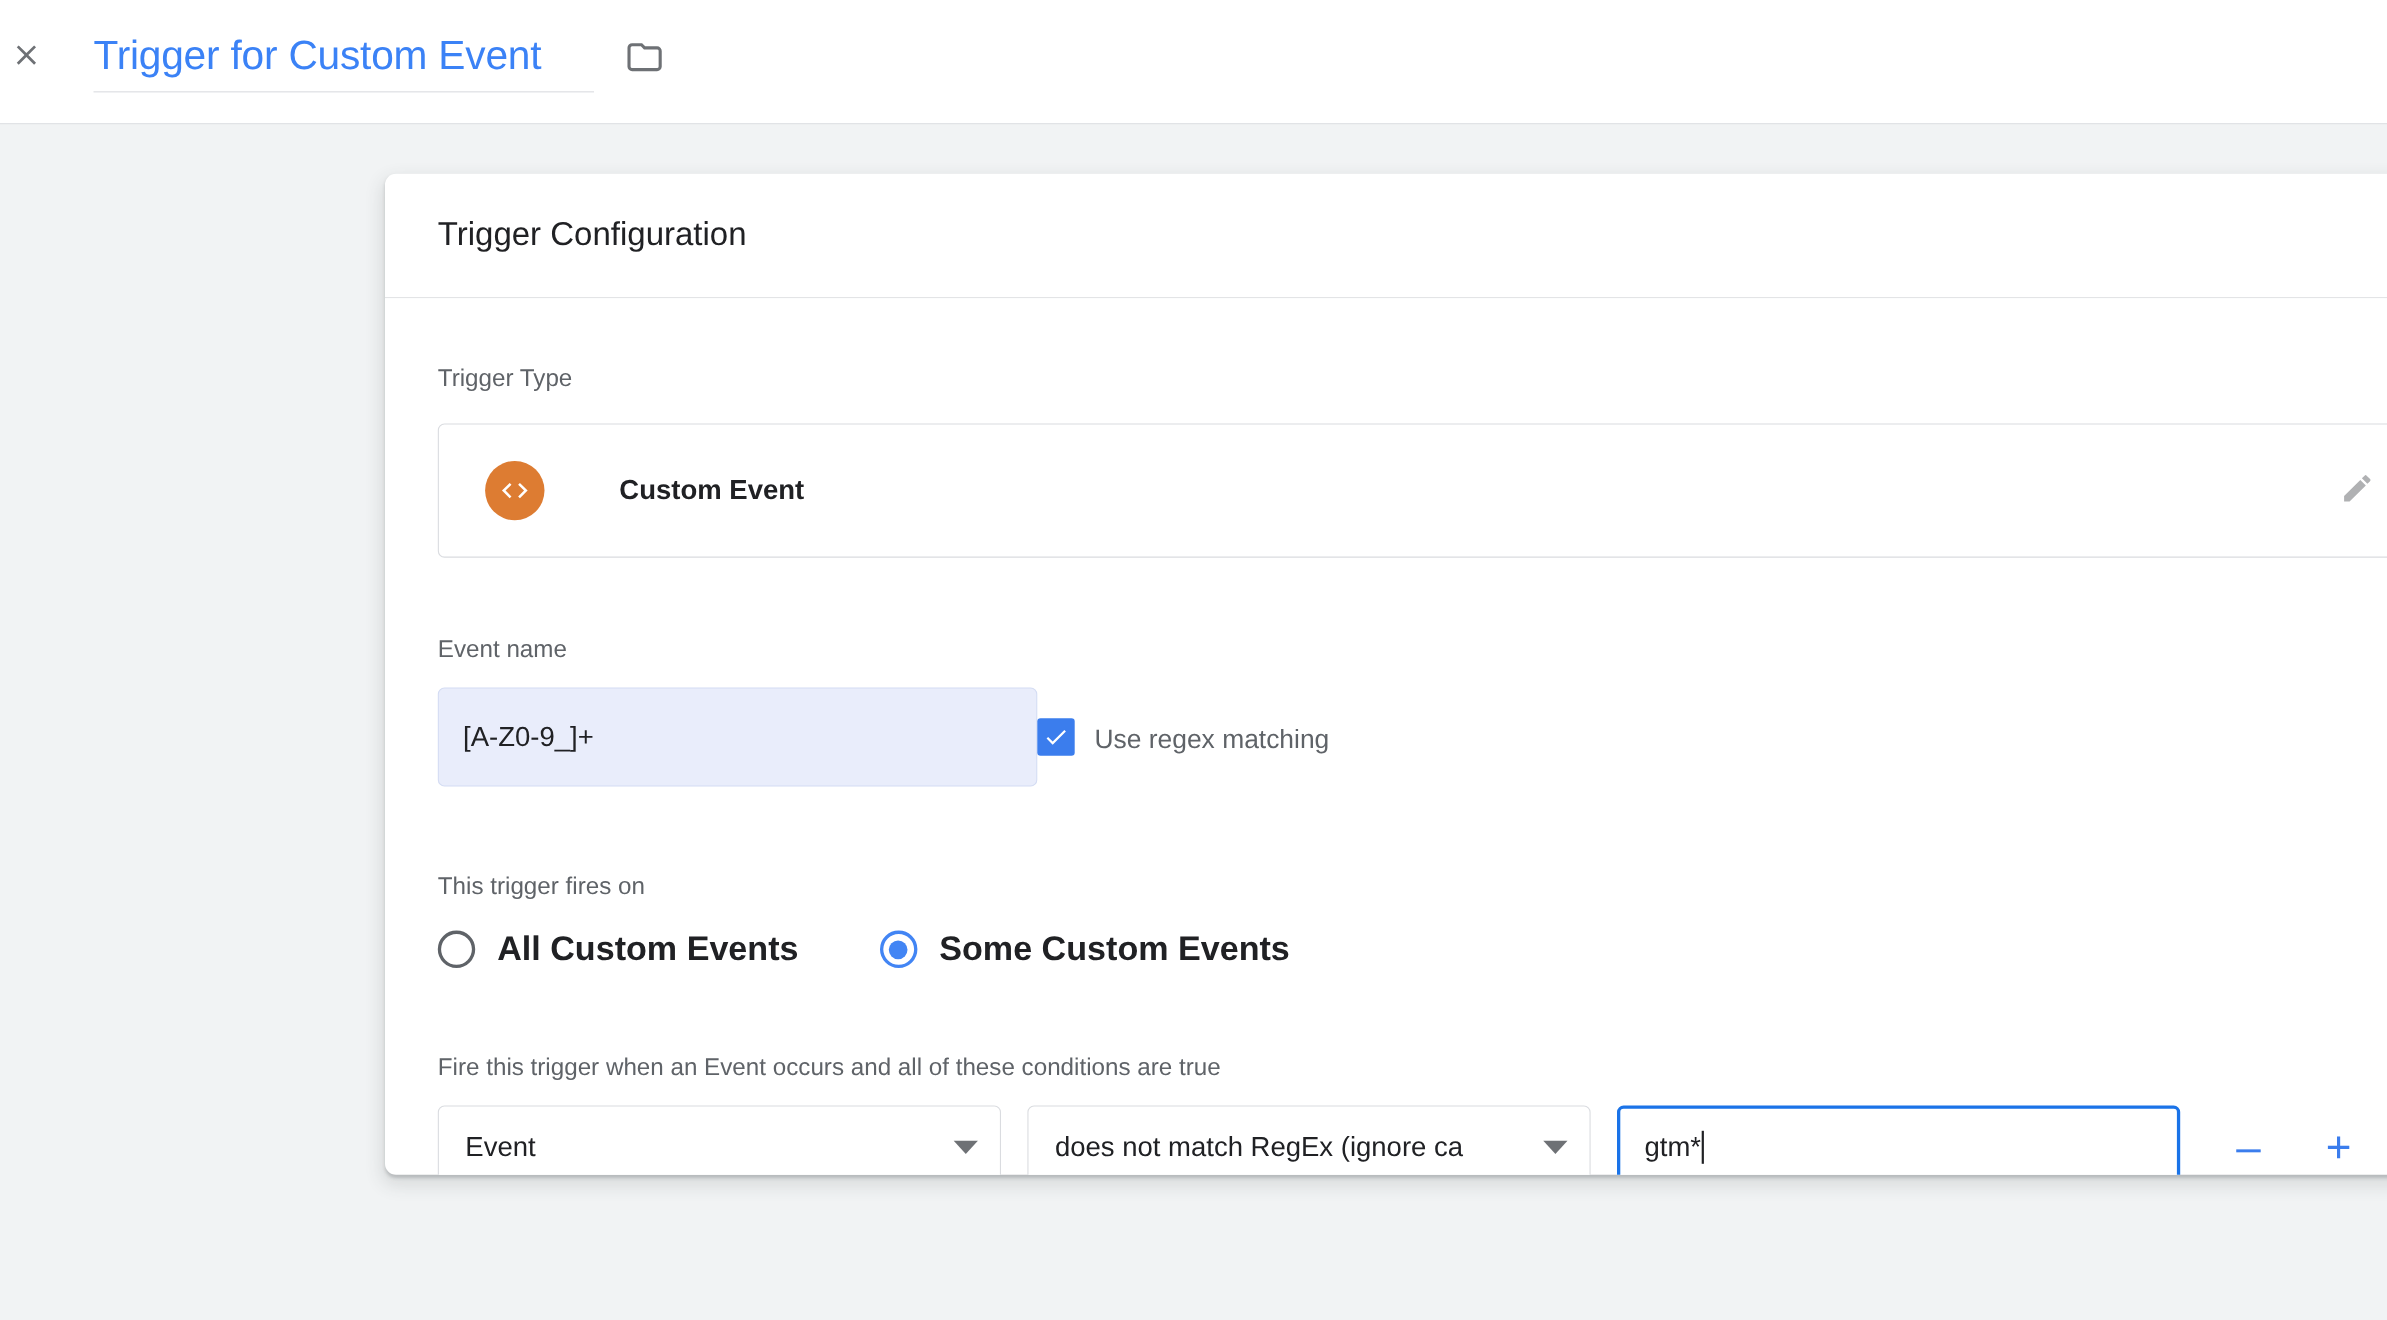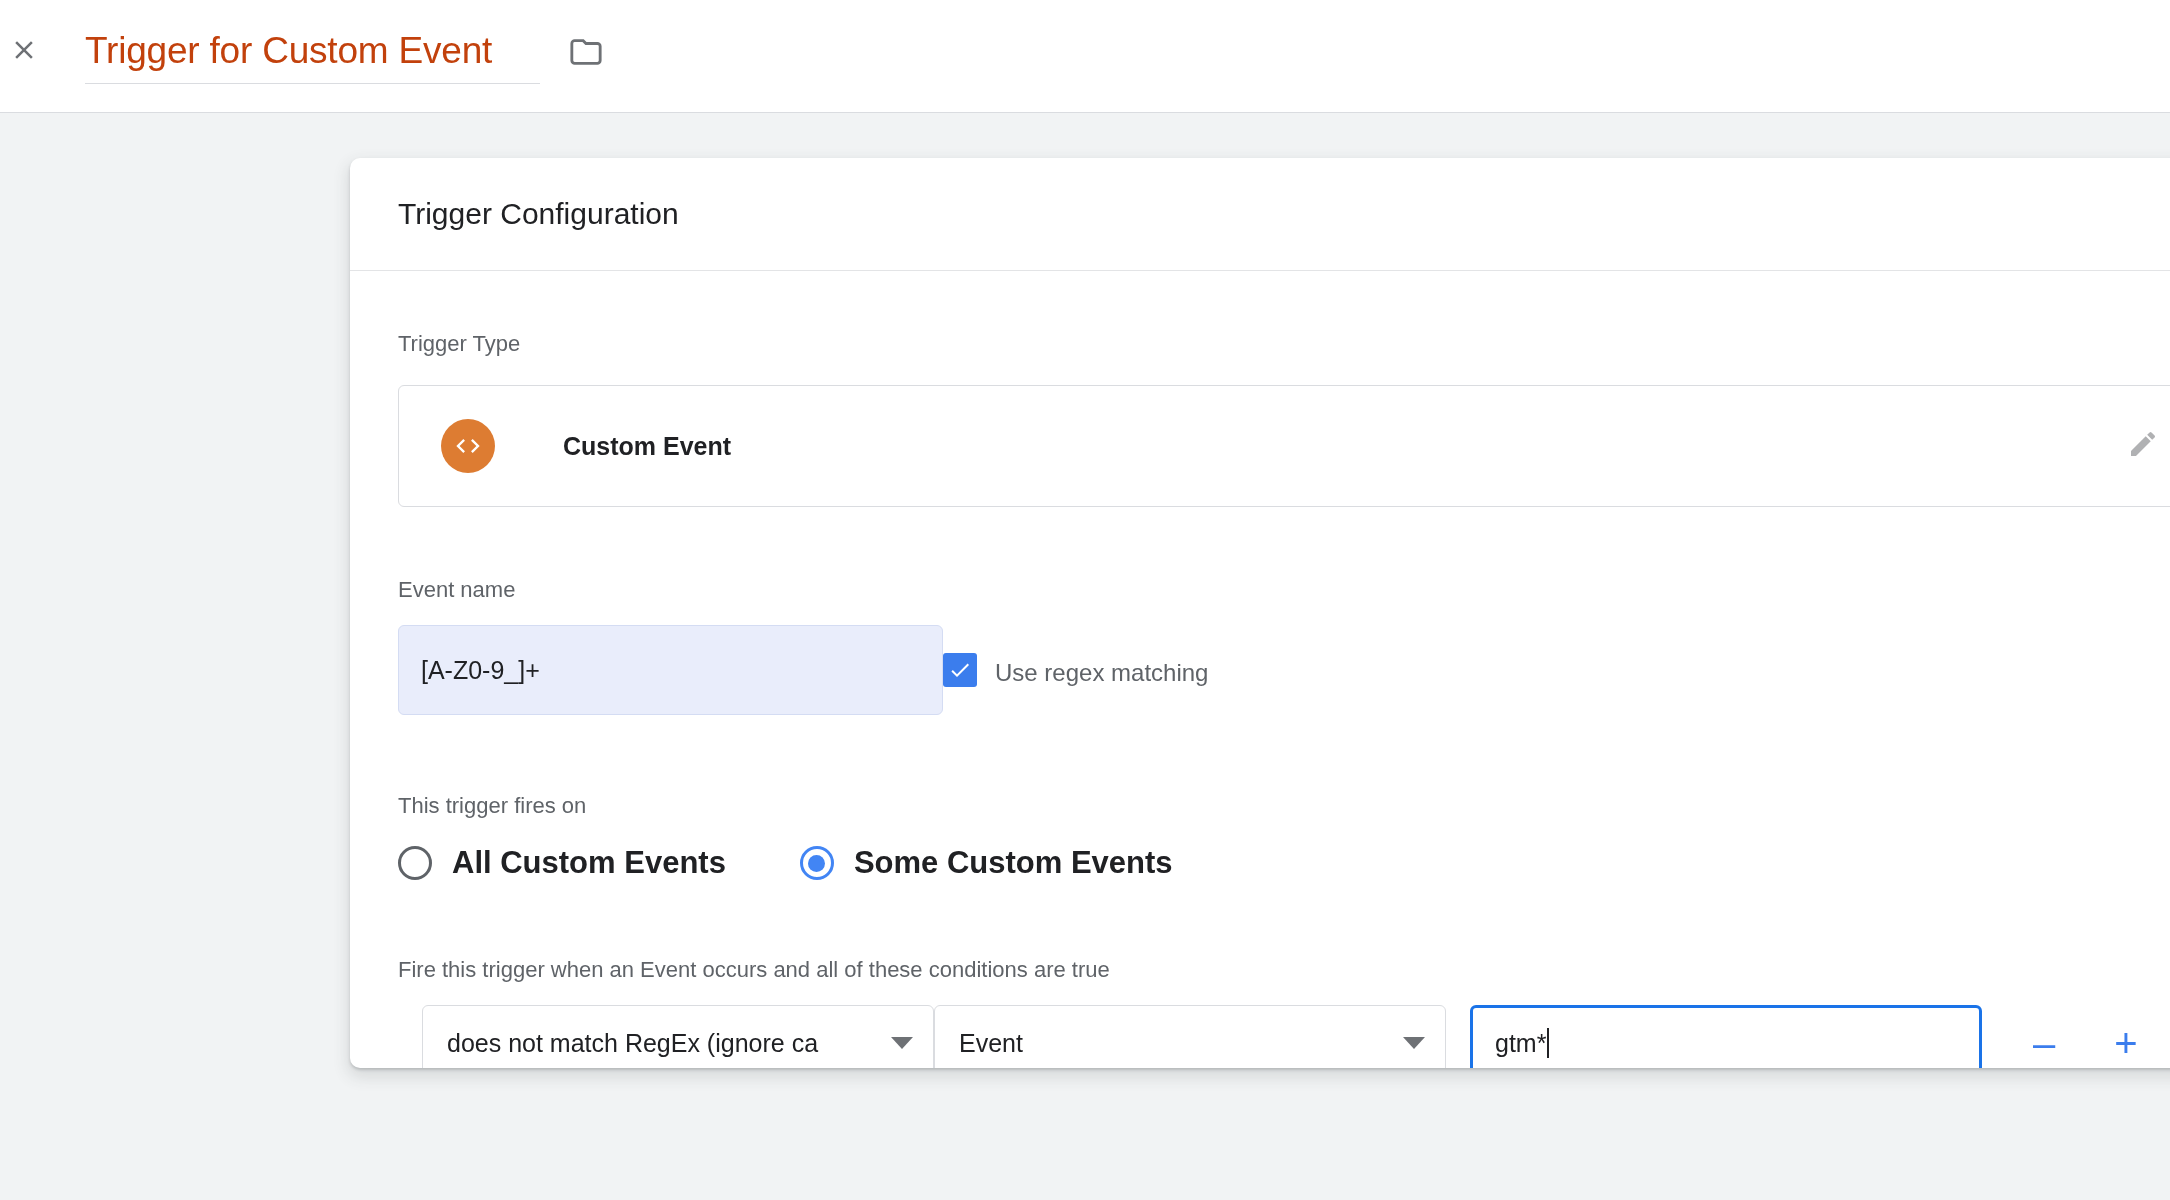--- a/index.html
+++ b/index.html
@@ -37,21 +37,21 @@
     left: 85px; top: 22px;
     width: 455px;
     height: 62px;
     border-bottom: 1px solid #dadce0;
     display: flex;
     align-items: center;
   }
   .title-text {
     font-size: 37px;
     font-weight: 400;
-    color: #c2410c;
+    color: #3b82f6;
     letter-spacing: -0.2px;
     line-height: 1;
     padding-bottom: 4px;
   }
   .folder-btn {
     position: absolute;
     left: 560px; top: 28px;
     width: 52px; height: 52px;
     display: flex; align-items: center; justify-content: center;
     cursor: pointer;
@@ -354,30 +354,30 @@
           <span class="radio-dot"></span>
         </span>
         <span class="radio-label">Some Custom Events</span>
       </label>
     </div>
 
     <div class="field-label conditions-label">Fire this trigger when an Event occurs and all of these conditions are true</div>
 
     <div class="cond-row">
 
+      <div class="select-box cond-what">
+        <span class="select-text">Event</span>
+        <span class="caret"></span>
+      </div>
+
       <div class="select-box cond-op">
         <span class="select-text">does not match RegEx (ignore ca</span>
         <span class="caret"></span>
       </div>
 
-      <div class="select-box cond-what">
-        <span class="select-text">Event</span>
-        <span class="caret"></span>
-      </div>
-
       <div class="cond-value">
         <span class="cond-value-text">gtm*</span>
           <span class="caret-cursor"></span>
       </div>
 
       <div class="cond-minus">
         <span>–</span>
       </div>
 
       <div class="cond-plus">

